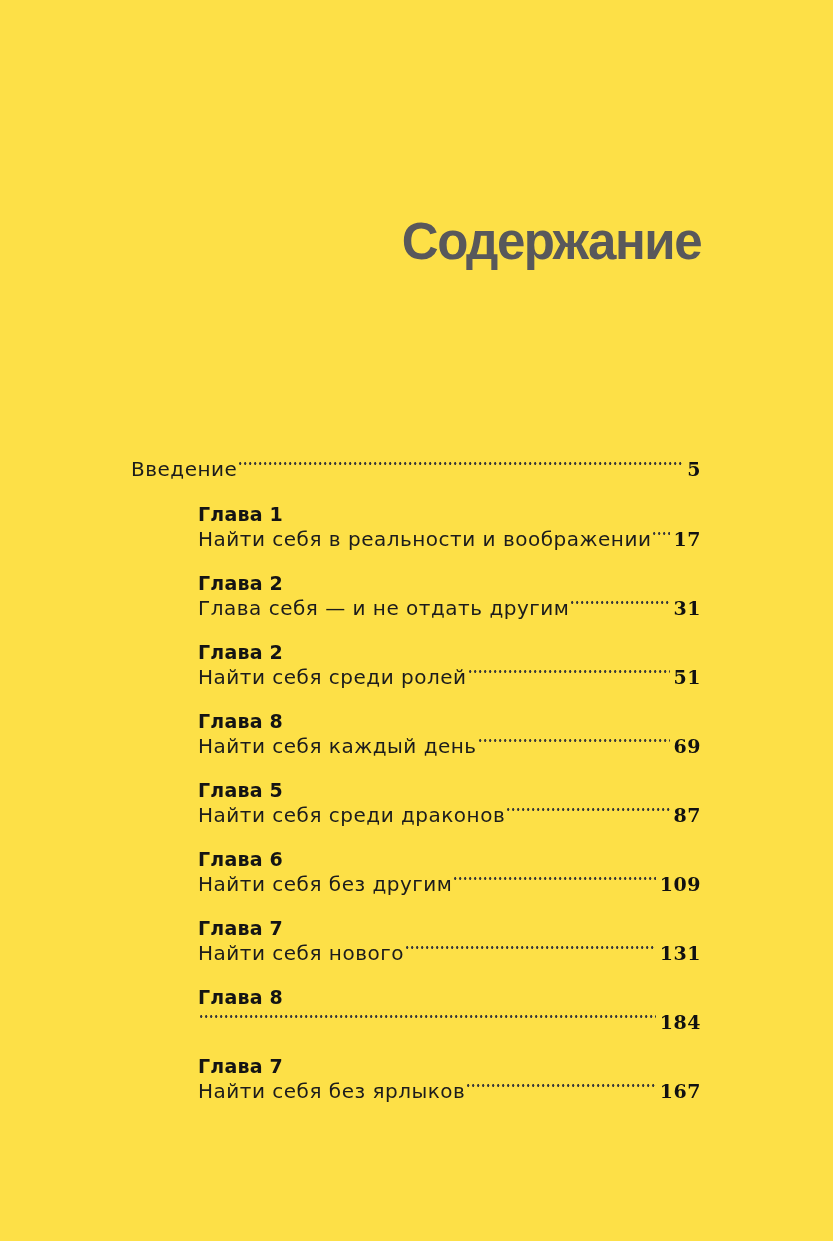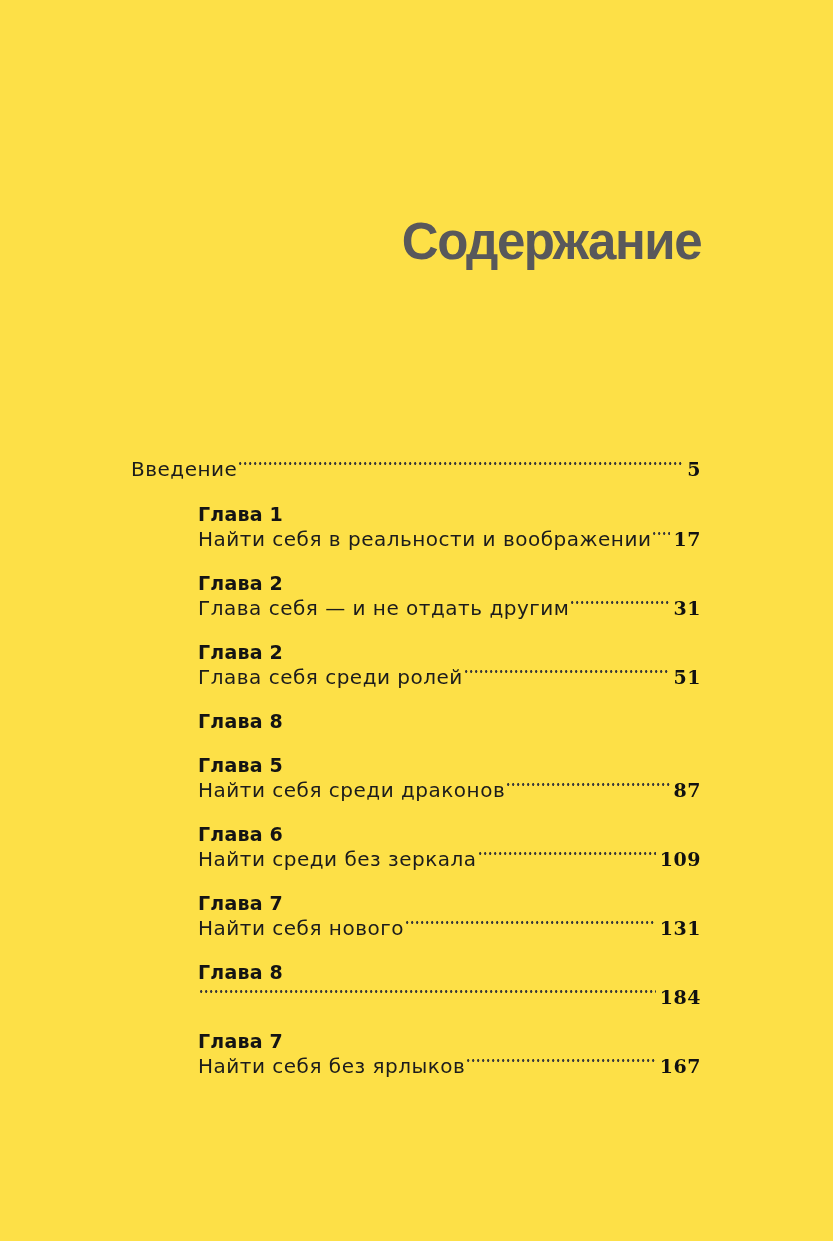--- a/index.html
+++ b/index.html
@@ -118,43 +118,48 @@
     <div class="toc-line">
       <span class="toc-text">Глава себя — и не отдать другим</span>
       <span class="leader"></span>
       <span class="pagenum">31</span>
     </div>
   </div>
 
   <div class="entry">
     <div class="entry-heading">Глава 2</div>
     <div class="toc-line">
-      <span class="toc-text">Глава себя среди ролей</span>
+      <span class="toc-text">Найти себя среди ролей</span>
       <span class="leader"></span>
       <span class="pagenum">51</span>
     </div>
   </div>
 
   <div class="entry">
     <div class="entry-heading">Глава 8</div>
+    <div class="toc-line">
+      <span class="toc-text">Найти себя каждый день</span>
+      <span class="leader"></span>
+      <span class="pagenum">69</span>
+    </div>
   </div>
 
   <div class="entry">
     <div class="entry-heading">Глава 5</div>
     <div class="toc-line">
       <span class="toc-text">Найти себя среди драконов</span>
       <span class="leader"></span>
       <span class="pagenum">87</span>
     </div>
   </div>
 
   <div class="entry">
     <div class="entry-heading">Глава 6</div>
     <div class="toc-line">
-      <span class="toc-text">Найти среди без зеркала</span>
+      <span class="toc-text">Найти себя без другим</span>
       <span class="leader"></span>
       <span class="pagenum">109</span>
     </div>
   </div>
 
   <div class="entry">
     <div class="entry-heading">Глава 7</div>
     <div class="toc-line">
       <span class="toc-text">Найти себя нового</span>
       <span class="leader"></span>

